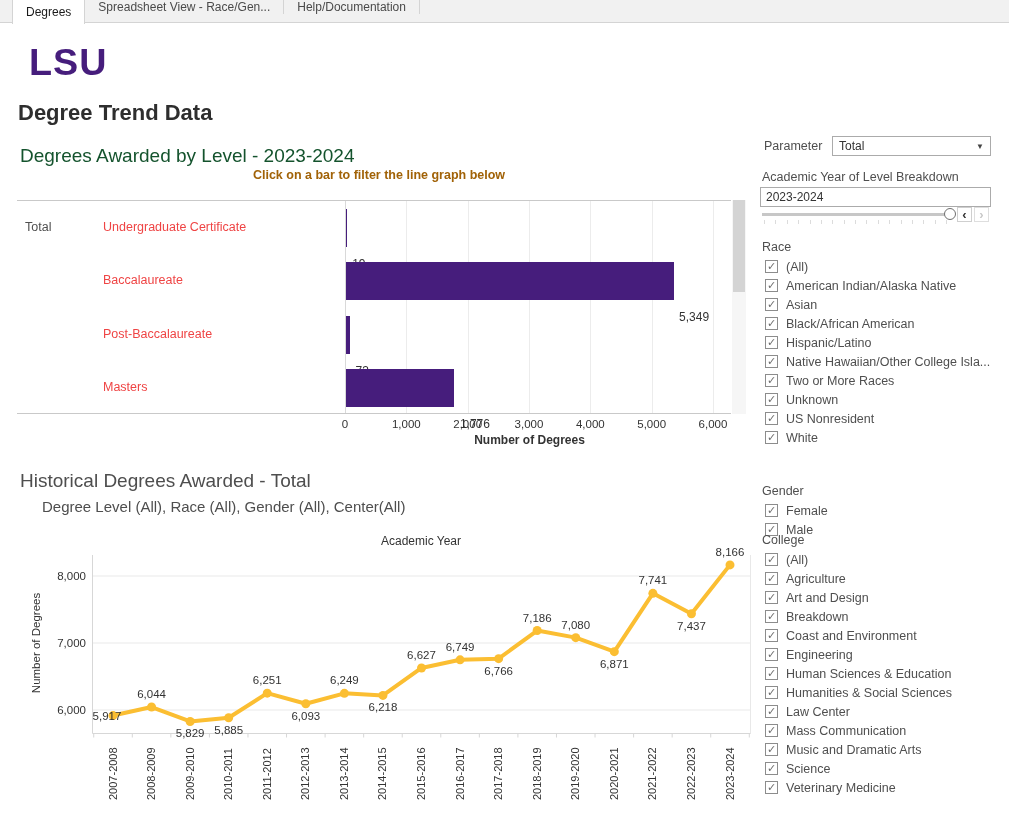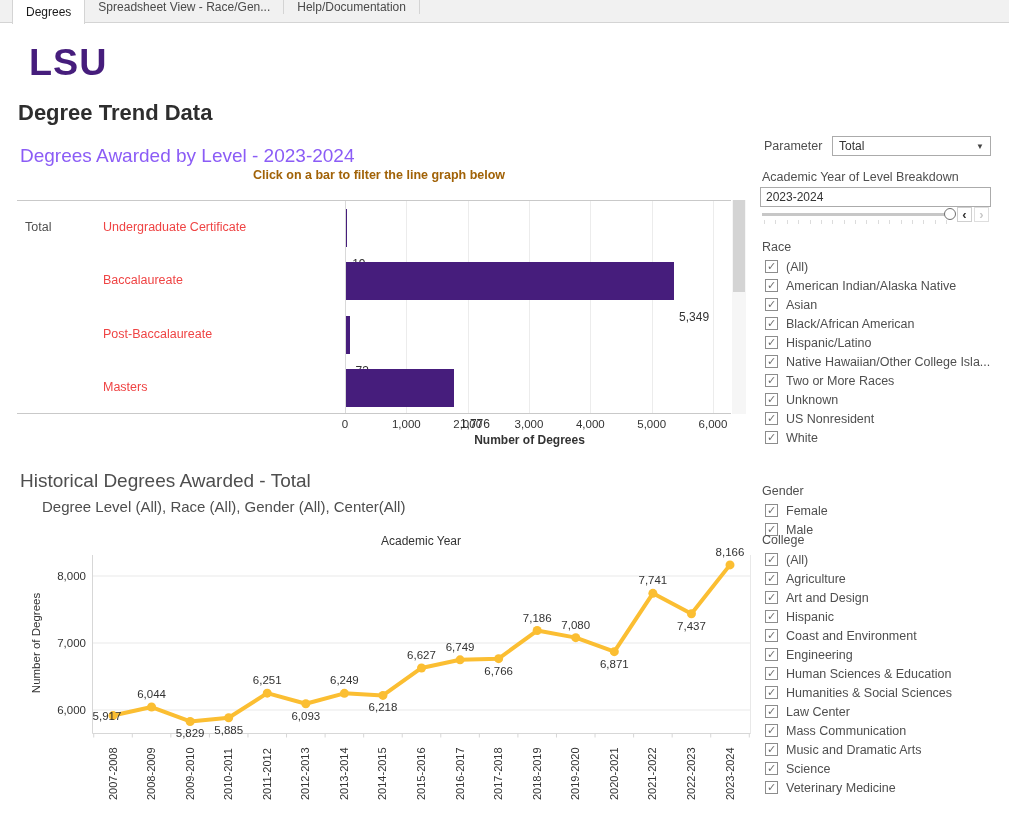--- a/index.html
+++ b/index.html
@@ -14,21 +14,21 @@
          border-right:1px solid #d4d4d4; cursor:pointer; background:#f1f1f1; }
   .tab:first-child { border-left:1px solid #d4d4d4; }
   .tab.active { background:#fff; color:#1a1a1a; height:24px; }
 
   
   #logo { position:absolute; left:29px; top:42px; font-size:37px; font-weight:900; letter-spacing:1px;
           color:#461D7C; transform:scaleX(1.02); transform-origin:left; }
   #page-title { position:absolute; left:18px; top:100px; font-size:22px; font-weight:600; color:#2e2e2e; }
 
   
-  #bar-title { position:absolute; left:20px; top:145px; font-size:19px; color:#8b5cf6; }
+  #bar-title { position:absolute; left:20px; top:145px; font-size:19px; color:#14532d; }
   #bar-subtitle { position:absolute; left:0; top:168px; width:758px; text-align:center;
                   font-size:12.5px; font-weight:bold; color:#a16207; }
   #bar-canvas { position:absolute; left:17px; top:200px; width:714px; height:214px;
                 border-top:1px solid #c9c9c9; border-bottom:1px solid #c9c9c9; }
   .bar-gridline { position:absolute; top:0; bottom:0; width:1px; background:#ececec; }
   .bar-gridline.zero { background:#d9d9d9; }
   .bar-rowheader { position:absolute; left:8px; font-size:12.5px; color:#4f4f4f; }
   .bar-catlabel { position:absolute; left:86px; font-size:12.5px; color:#ef4444; white-space:nowrap; }
   .bar-rect { position:absolute; height:38px; cursor:pointer; }
   .bar-vallabel { position:absolute; font-size:12px; color:#333; white-space:nowrap;margin-top:36px; }
@@ -308,21 +308,21 @@
         <div class="filter-row">
           <div class="checkbox">✓</div>
           <div class="lbl">Agriculture</div>
         </div>
         <div class="filter-row">
           <div class="checkbox">✓</div>
           <div class="lbl">Art and Design</div>
         </div>
         <div class="filter-row">
           <div class="checkbox">✓</div>
-          <div class="lbl">Hispanic</div>
+          <div class="lbl">Breakdown</div>
         </div>
         <div class="filter-row">
           <div class="checkbox">✓</div>
           <div class="lbl">Coast and Environment</div>
         </div>
         <div class="filter-row">
           <div class="checkbox">✓</div>
           <div class="lbl">Engineering</div>
         </div>
         <div class="filter-row">

